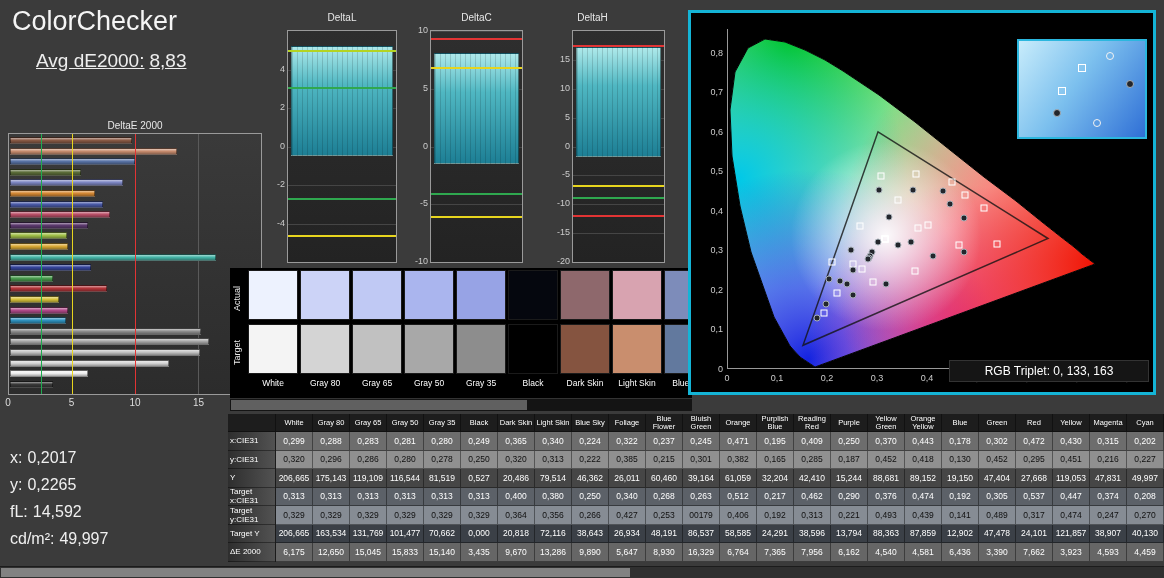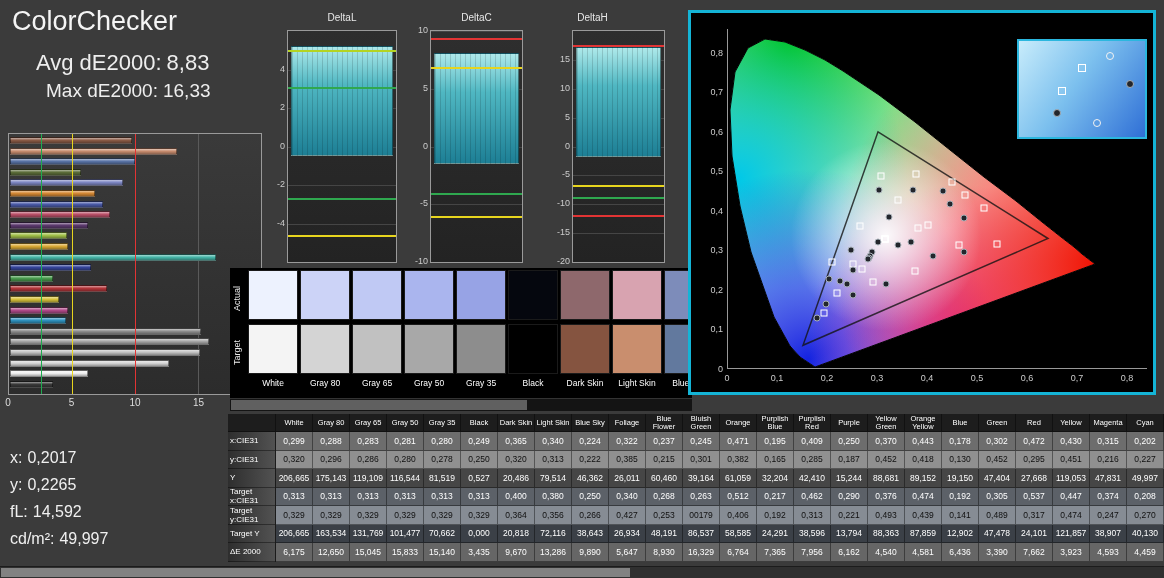--- a/index.html
+++ b/index.html
@@ -5,21 +5,21 @@
   * { margin:0; padding:0; box-sizing:border-box; }
   html,body { background:#2d2d2d; }
   #app {
     position:relative; width:1164px; height:578px; overflow:hidden;
     background:#3b3b3b; font-family:"Liberation Sans", sans-serif; color:#eee;
   }
   .abs { position:absolute; }
 
   
   #app-title { left:12px; top:6px; font-size:27px; color:#f5f5f5; }
-  #avg-line  { left:36px; top:50px; font-size:22px; }
+  #avg-line  { left:36px; top:50px; font-size:19px;text-decoration:underline; }
   #max-line  { left:46px; top:80px; font-size:19px; }
   #avg-line span, #max-line span { margin-right:5px; }
 
   
   #deltae-title { left:8px; top:120px; width:254px; text-align:center; font-size:10px; color:#e8e8e8; }
   #deltae-plot {
     left:8px; top:133px; width:254px; height:262px;
     border:1px solid #9a9a9a; background:linear-gradient(180deg,#3a3a3a,#2c2c2c);
     overflow:hidden;
   }
@@ -120,24 +120,22 @@
 </style>
 </head>
 <body>
 
 <div id="app">
 
   <div class="abs" id="app-title">ColorChecker</div>
   <div class="abs" id="avg-line">
     <span>Avg dE2000:</span><span>8,83</span>
   </div>
-  <div class="abs" id="max-line">
-    <span>Max dE2000:</span><span>16,33</span>
-  </div>
-
+
+  <div class="abs" id="deltae-title">DeltaE 2000</div>
   <div class="abs" id="deltae-plot">
       <div class="vline grid" style="left: 25%;"></div>
       <div class="vline grid" style="left: 50%;"></div>
       <div class="vline grid" style="left: 75%;"></div>
       <div class="bar" style="top: 3px; width: 48.35%; background-color: rgb(138, 90, 70);"></div>
       <div class="bar" style="top: 13.6px; width: 66.43%; background-color: rgb(201, 141, 111);"></div>
       <div class="bar" style="top: 24.2px; width: 49.45%; background-color: rgb(90, 117, 168);"></div>
       <div class="bar" style="top: 34.8px; width: 28.235%; background-color: rgb(93, 110, 58);"></div>
       <div class="bar" style="top: 45.4px; width: 44.65%; background-color: rgb(128, 137, 198);"></div>
       <div class="bar" style="top: 56px; width: 33.82%; background-color: rgb(215, 138, 53);"></div>
@@ -408,20 +406,21 @@
         <div class="marker circle" style="left: 101px; top: 250.256px;"></div>
       </div>
     <div id="cie-inset">
         <div class="marker square" style="left: 34%; top: 52%;"></div>
         <div class="marker square" style="left: 50%; top: 28%;"></div>
         <div class="marker circle-open" style="left: 72%; top: 16%;"></div>
         <div class="marker circle" style="left: 88%; top: 45%;"></div>
         <div class="marker circle-open" style="left: 62%; top: 85%;"></div>
         <div class="marker circle" style="left: 30%; top: 75%;"></div>
       </div>
+    <div id="rgb-box">RGB Triplet: 0, 133, 163</div>
   <div class="cie-xtick" style="left: 36px;">0</div>
       <div class="cie-xtick" style="left: 86px;">0,1</div>
       <div class="cie-xtick" style="left: 136px;">0,2</div>
       <div class="cie-xtick" style="left: 186px;">0,3</div>
       <div class="cie-xtick" style="left: 236px;">0,4</div>
       <div class="cie-xtick" style="left: 286px;">0,5</div>
       <div class="cie-xtick" style="left: 336px;">0,6</div>
       <div class="cie-xtick" style="left: 386px;">0,7</div>
       <div class="cie-xtick" style="left: 436px;">0,8</div>
       <div class="cie-ytick" style="top: 351px;">0</div>
@@ -444,21 +443,21 @@
       <div class="cell head">Gray 35</div>
       <div class="cell head">Black</div>
       <div class="cell head">Dark Skin</div>
       <div class="cell head">Light Skin</div>
       <div class="cell head">Blue Sky</div>
       <div class="cell head">Foliage</div>
       <div class="cell head">Blue Flower</div>
       <div class="cell head">Bluish Green</div>
       <div class="cell head">Orange</div>
       <div class="cell head">Purplish Blue</div>
-      <div class="cell head">Purplish Red</div>
+      <div class="cell head">Reading Red</div>
       <div class="cell head">Purple</div>
       <div class="cell head">Yellow Green</div>
       <div class="cell head">Orange Yellow</div>
       <div class="cell head">Blue</div>
       <div class="cell head">Green</div>
       <div class="cell head">Red</div>
       <div class="cell head">Yellow</div>
       <div class="cell head">Magenta</div>
       <div class="cell head">Cyan</div>
       <div class="cell rowlabel">x:CIE31</div>

